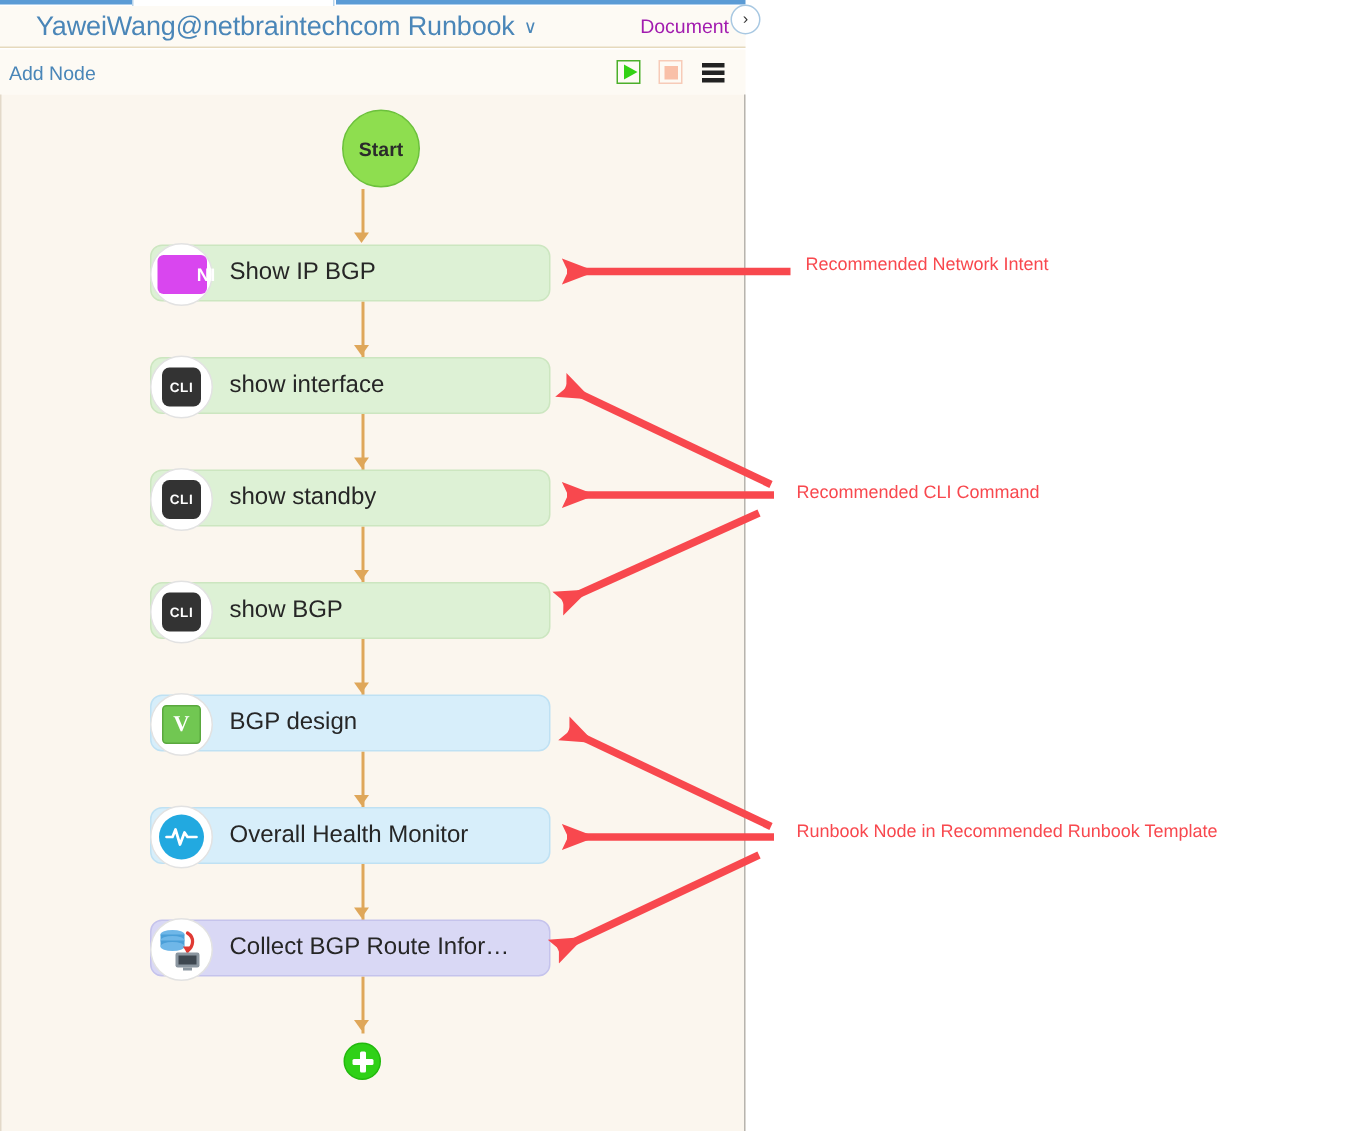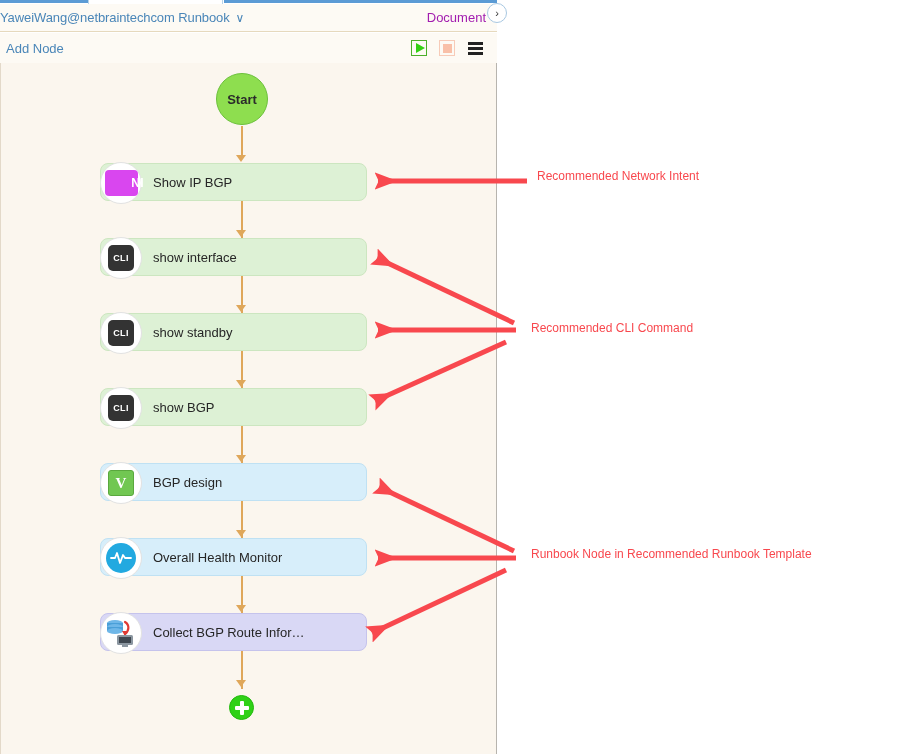--- a/index.html
+++ b/index.html
@@ -30,22 +30,22 @@
   }
 
   
   .panel-header {
     position: absolute; left: 0; top: 4px; width: 497px; height: 28px;
     background: #fdfaf4;
     border-bottom: 1px solid #e6d9bd;
     display: flex; align-items: center;
   }
   .panel-title {
-    margin-left: 0;
-    font-size: 13px; color: #4a86b8; letter-spacing: -0.1px;
+    margin-left: 24px;
+    font-size: 18px; color: #4a86b8; letter-spacing: -0.1px;
     white-space: nowrap;
   }
   .title-caret {
     margin-left: 6px; color: #4a86b8; font-size: 12px; line-height: 1;
   }
   .panel-doc {
     margin-left: auto; margin-right: 11px;
     font-size: 13px; color: #a21caf; white-space: nowrap;
   }
 
@@ -93,21 +93,21 @@
     overflow: hidden;
   }
 
   
   .start-node {
     position: absolute;
     width: 52px; height: 52px; border-radius: 50%;
     background: #8ede4f; border: 1px solid #6cc13c;
     display: flex; align-items: center; justify-content: center;
     font-size: 13px; color: #2b2b2b; font-weight: 600;
-    left: 215px; top: 10px;
+    left: 227px; top: 10px;
   }
 
   
   .node {
     position: absolute;
     left: 99px; width: 267px; height: 38px;
     border-radius: 8px;
     display: flex; align-items: center;
     cursor: pointer;
   }
@@ -117,21 +117,21 @@
 
   .node-icon-ring {
     position: absolute; left: -1px; top: -2px;
     width: 42px; height: 42px; border-radius: 50%;
     background: #ffffff; border: 1px solid #e2e2e2;
     display: flex; align-items: center; justify-content: center;
     z-index: 3;
   }
   .node-label {
     margin-left: 52px;
-    font-size: 13px; color: #262626; white-space: nowrap;
+    font-size: 16px; color: #262626; white-space: nowrap;
     overflow: hidden; text-overflow: ellipsis;
   }
 
   
   .ic-ni {
     width: 26px; height: 26px; border-radius: 4px; background: #d946ef;
     color: #fff; font-size: 12px; font-weight: 700;
     display: flex; align-items: center; justify-content: center;
     letter-spacing: 0.3px;
     padding-left: 33px;

